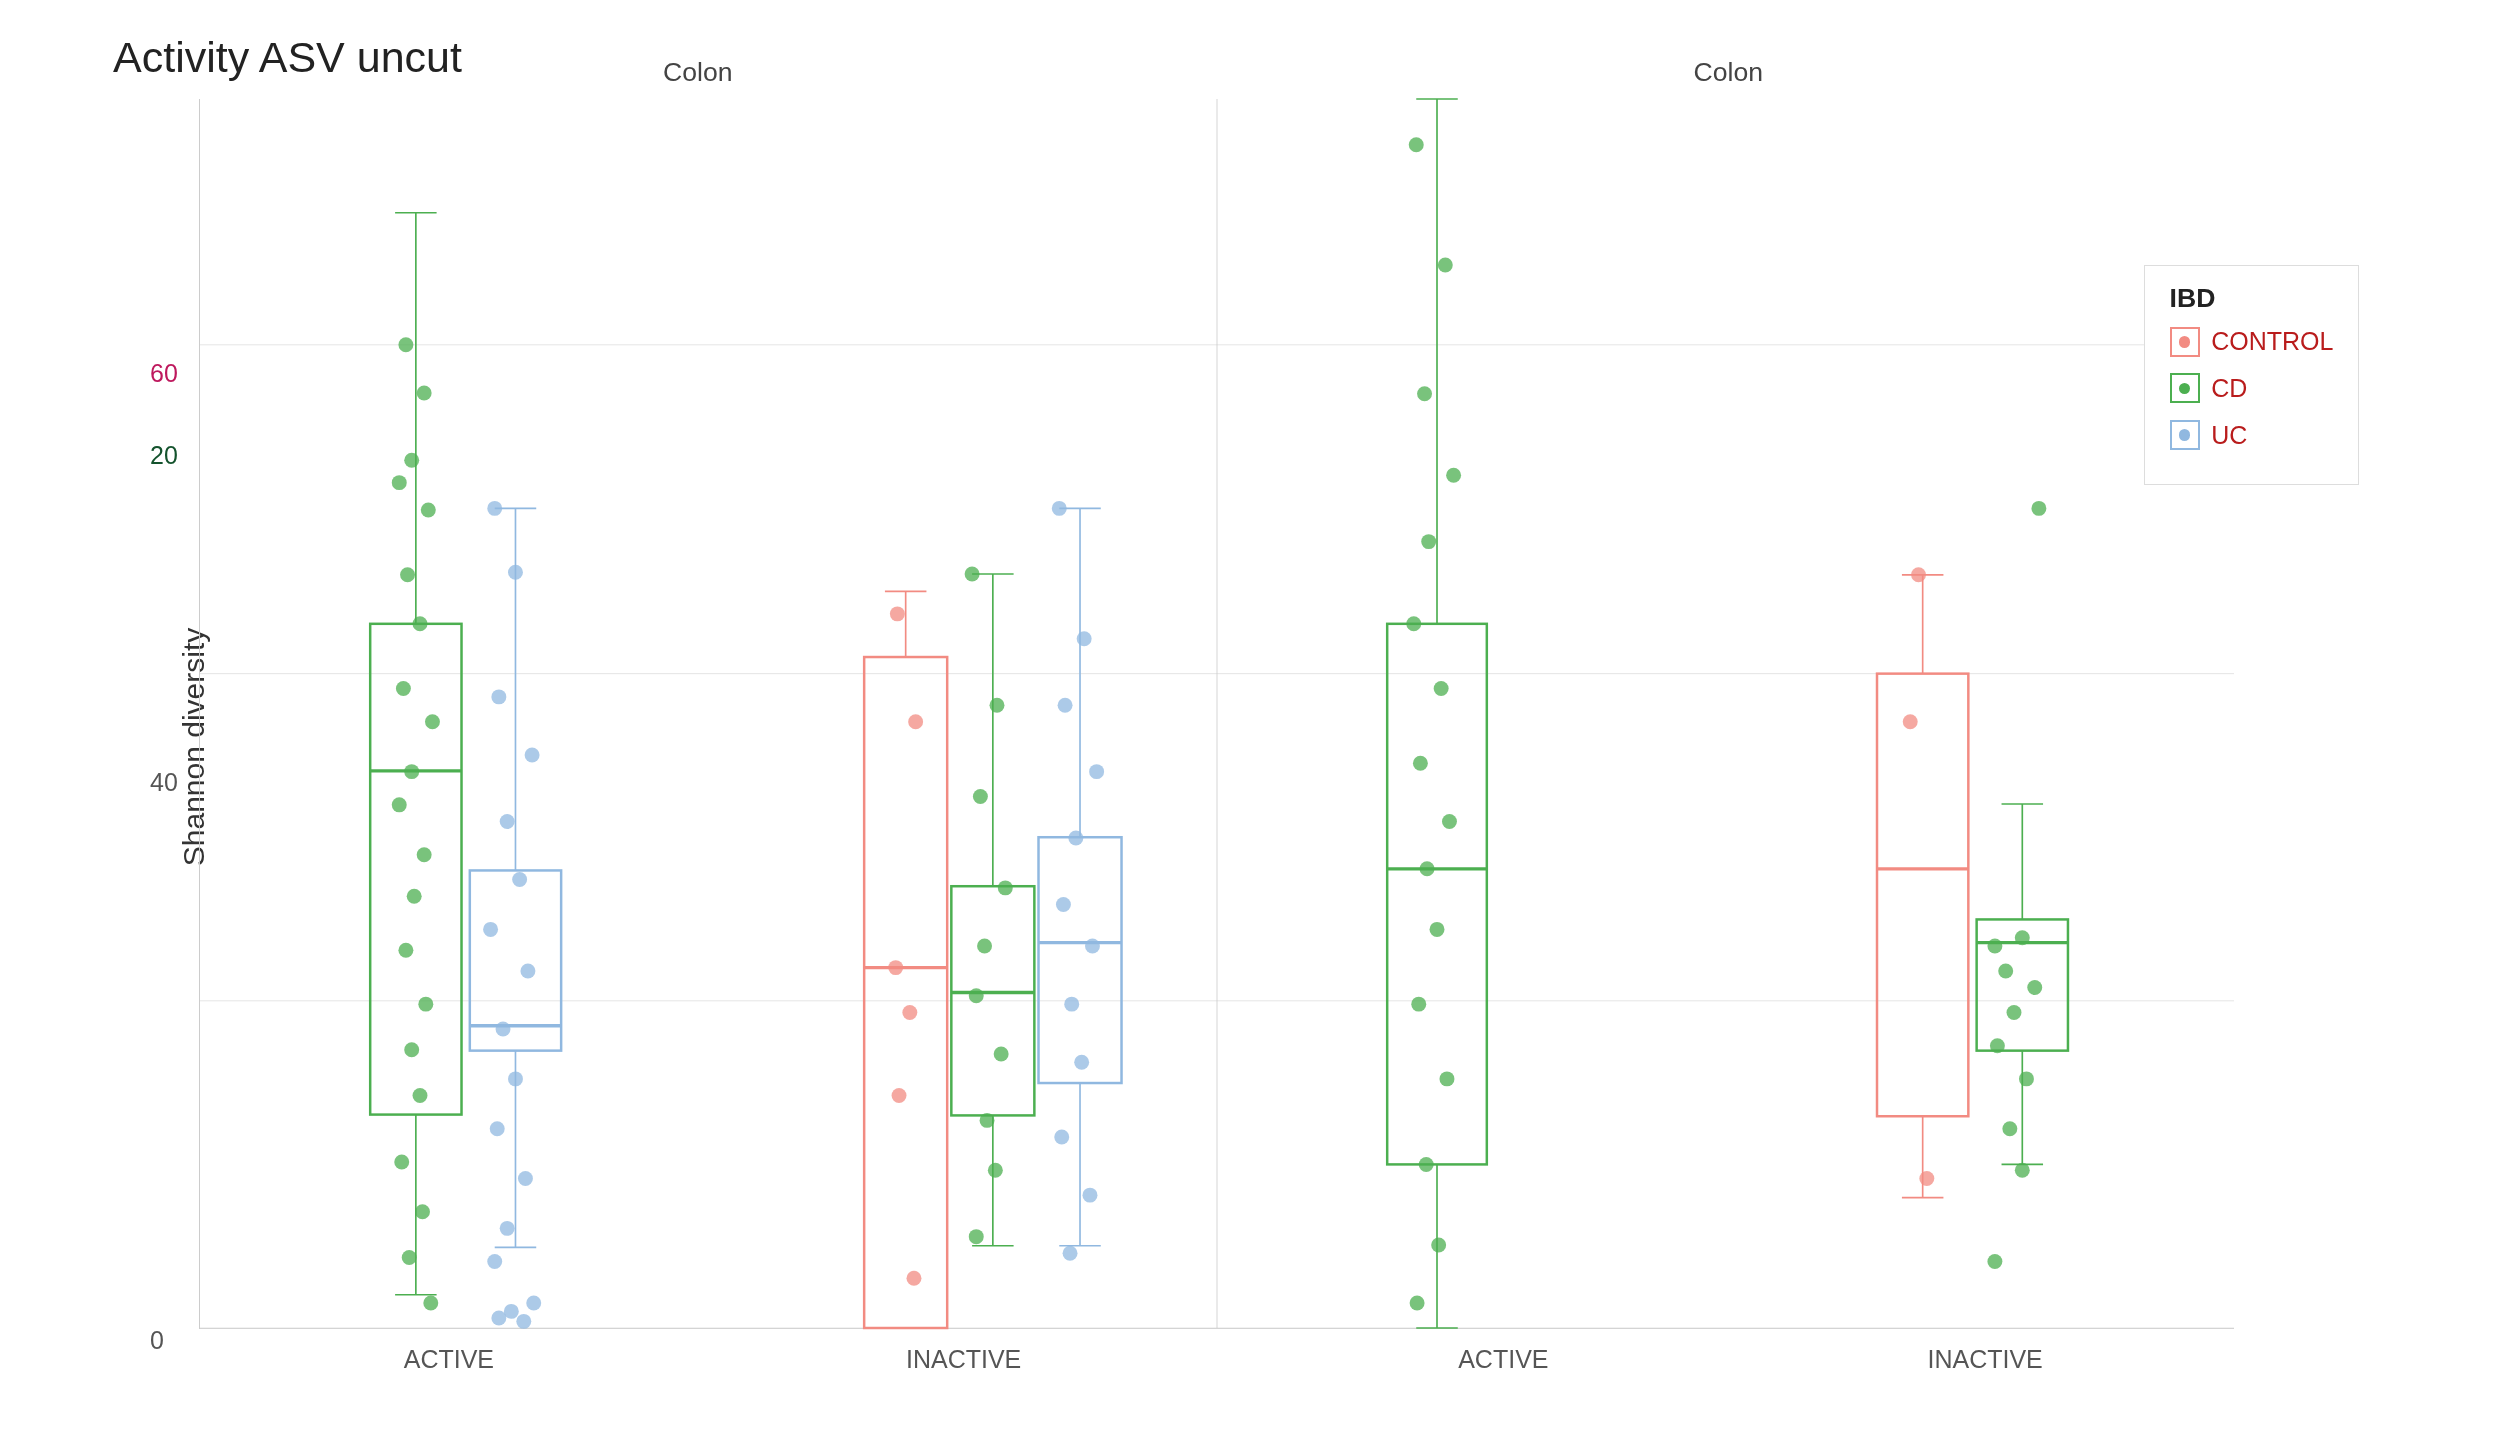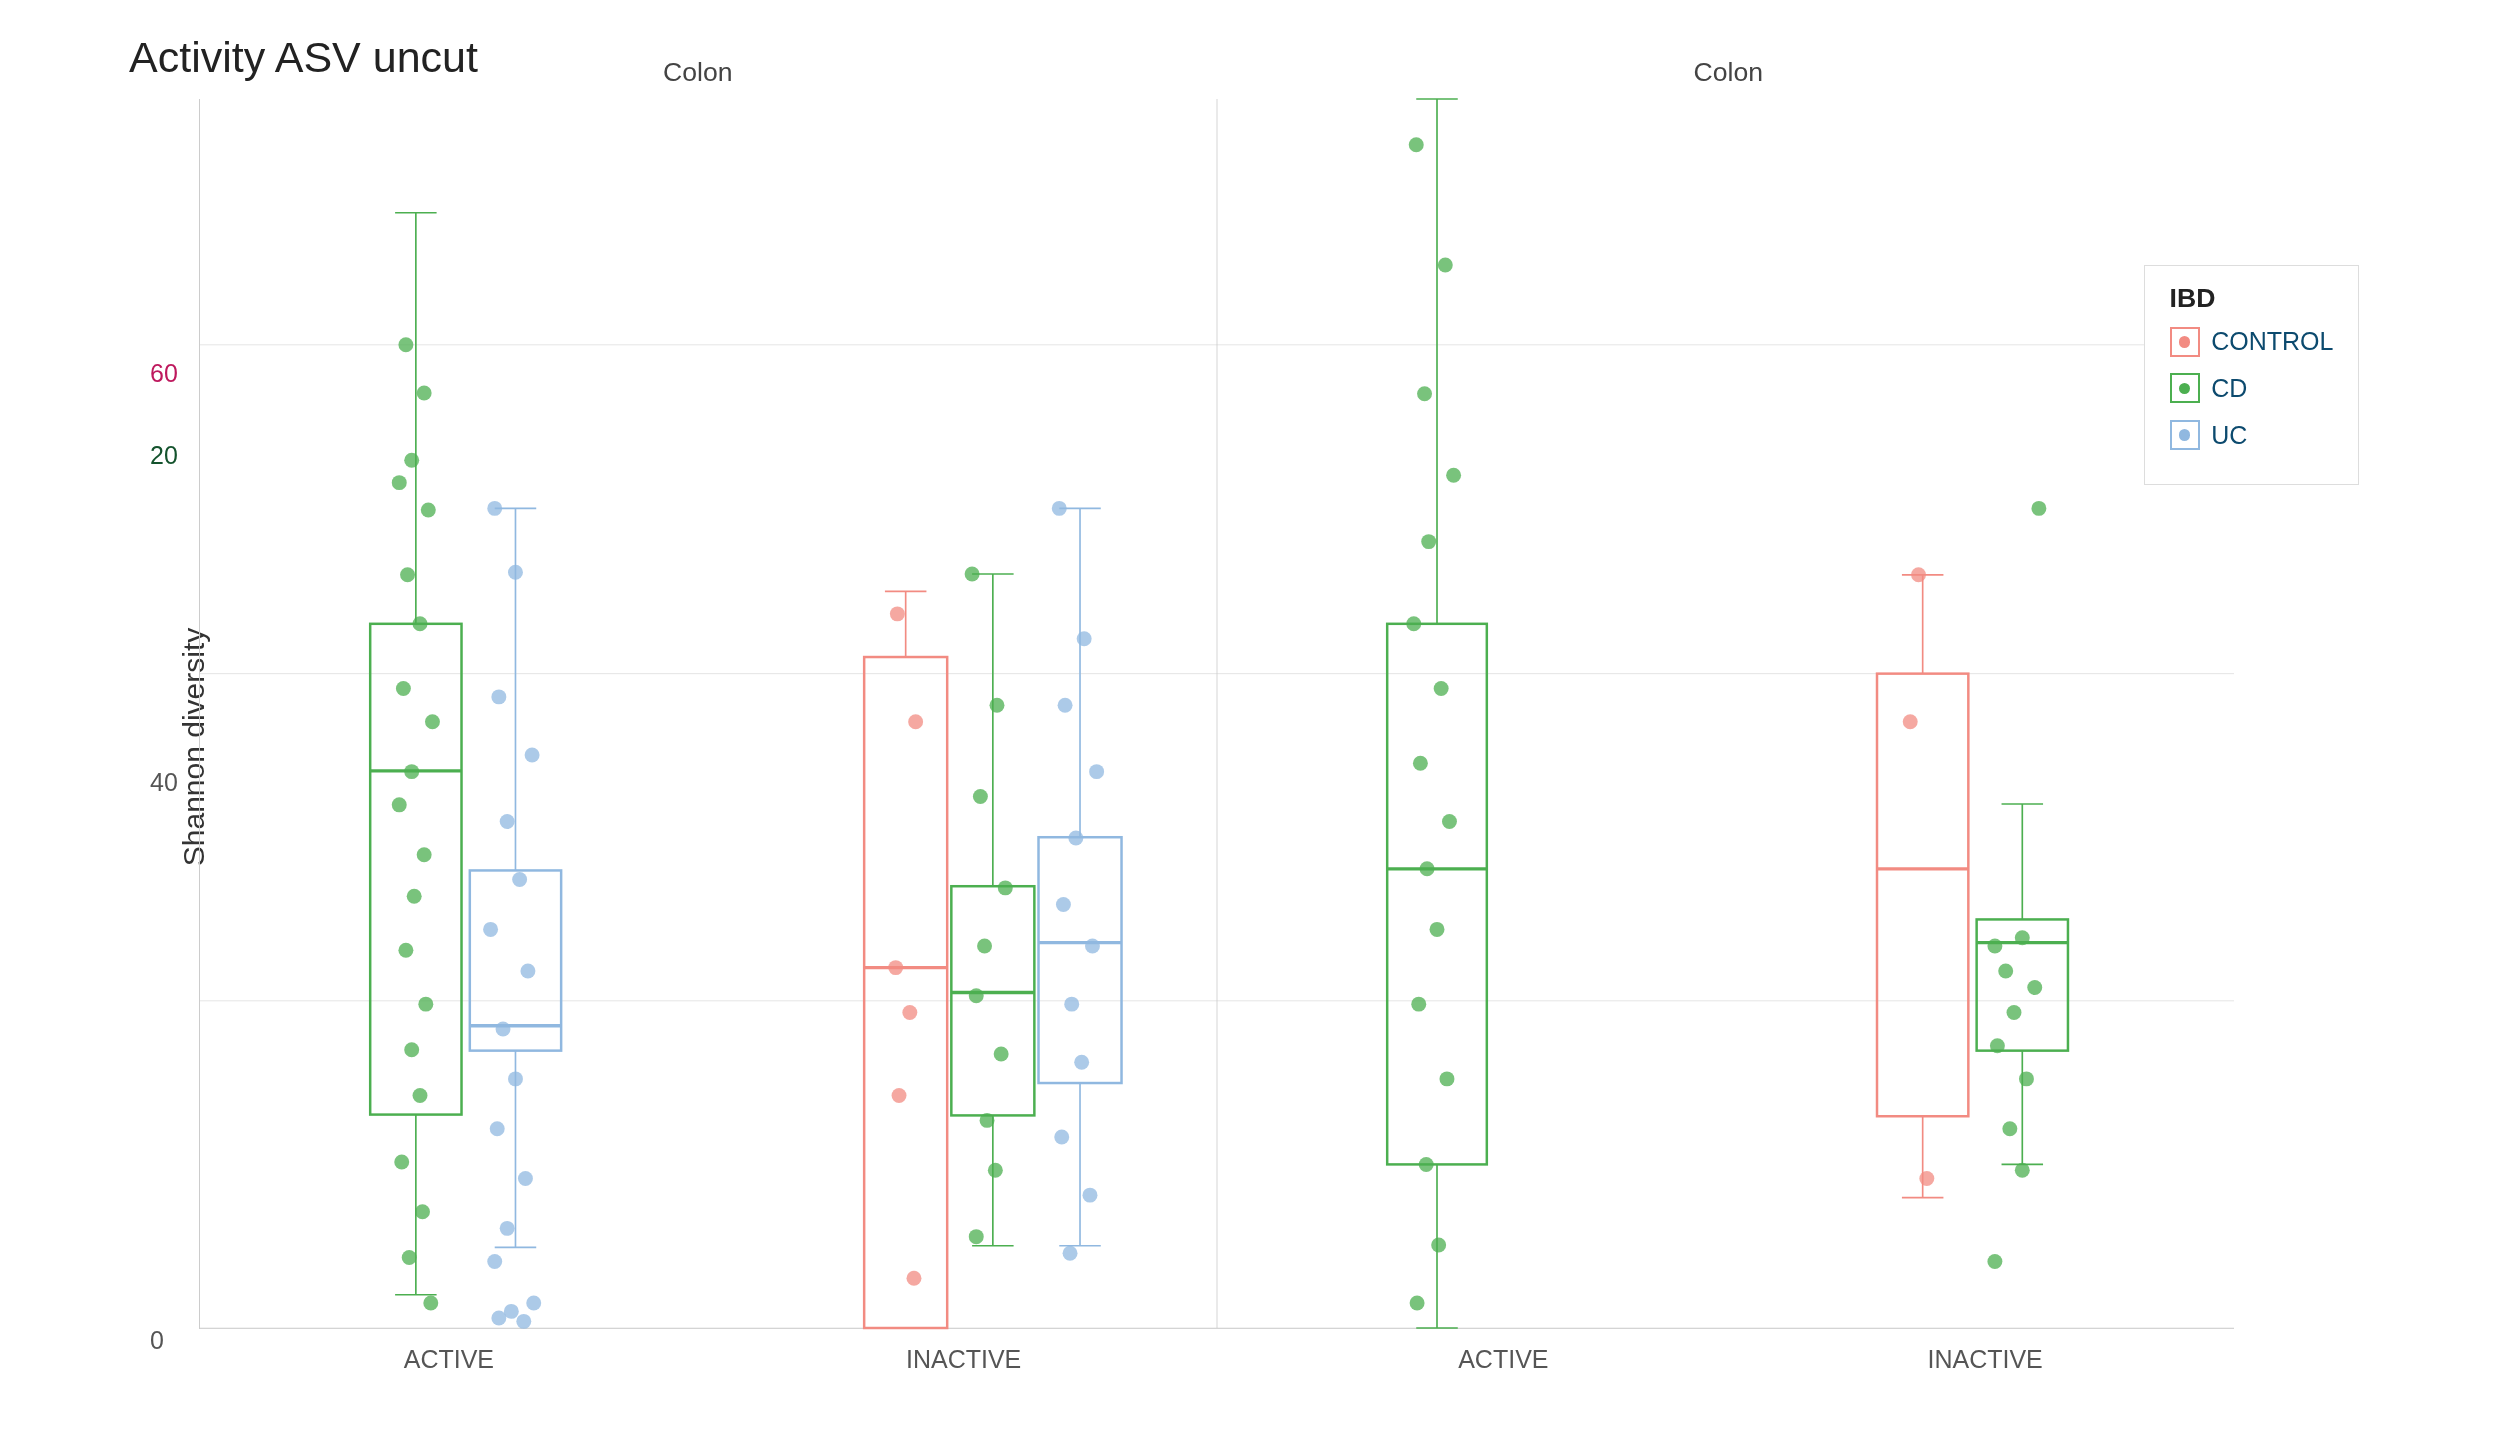--- a/index.html
+++ b/index.html
@@ -15,21 +15,21 @@
       width: 2512px;
       height: 1451px;
       background: #ffffff;
       padding: 33px 50px 66px 83px;
     }
     .chart-title {
       font-size: 43px;
       font-weight: normal;
       color: #222;
       margin-bottom: 16.6px;
-      margin-left: 46px;
+      margin-left: 30px;
     }
     .chart-area {
       position: relative;
       width: 2243px;
       height: 1296px;
       margin-left: 50px;
     }
     .y-axis-label {
       position: absolute;
       left: -58px;
@@ -86,21 +86,21 @@
       align-items: center;
       justify-content: center;
     }
     .legend-dot {
       width: 11.6px;
       height: 11.6px;
       border-radius: 50%;
     }
     .legend-label {
       font-size: 25px;
-      color: #0c4a6e;
+      color: #b91c1c;
     }
     svg.plot-svg {
       position: absolute;
       top: 0;
       left: 0;
       width: 100%;
       height: 100%;
       overflow: visible;
     }
   </style>

